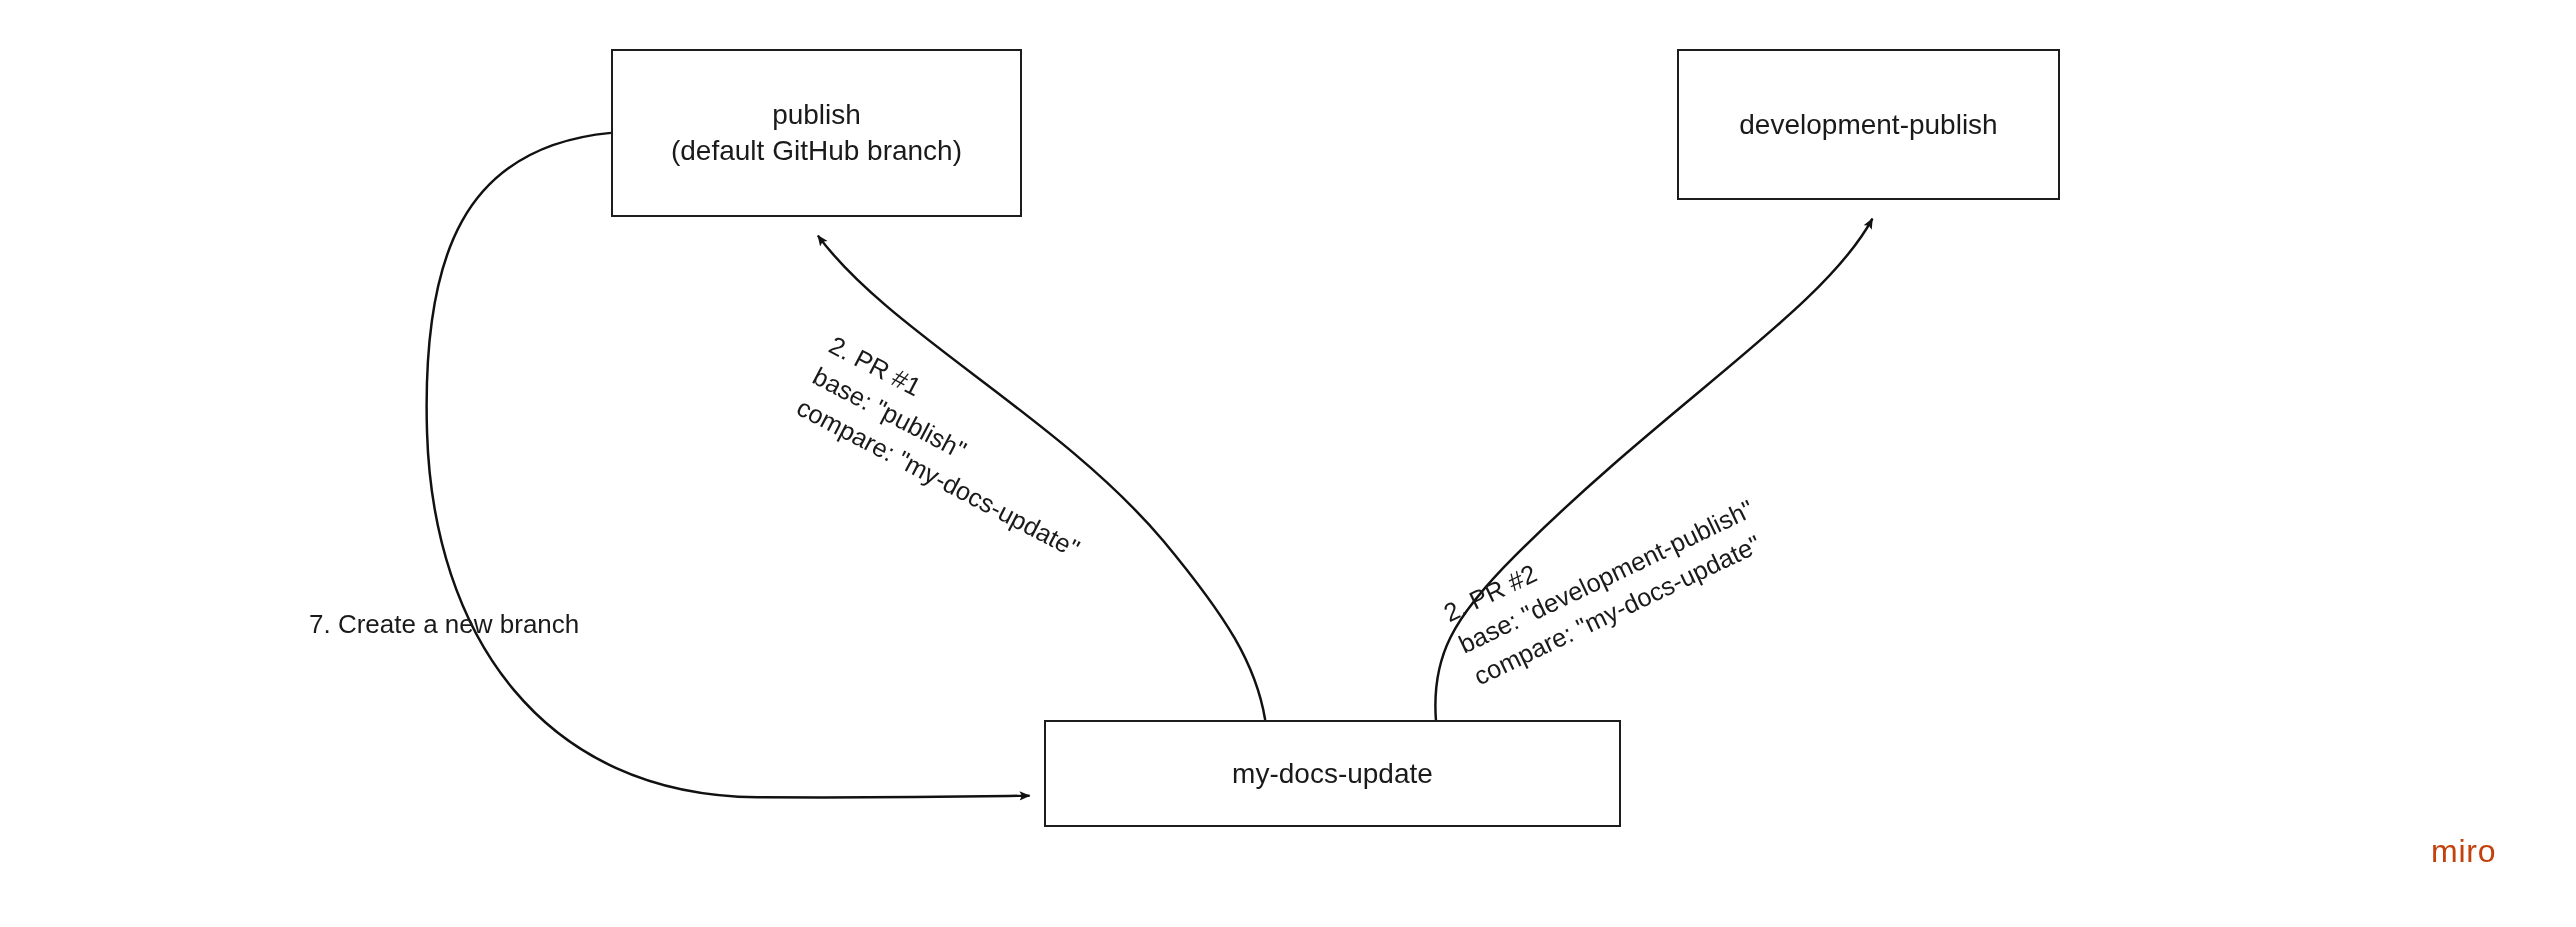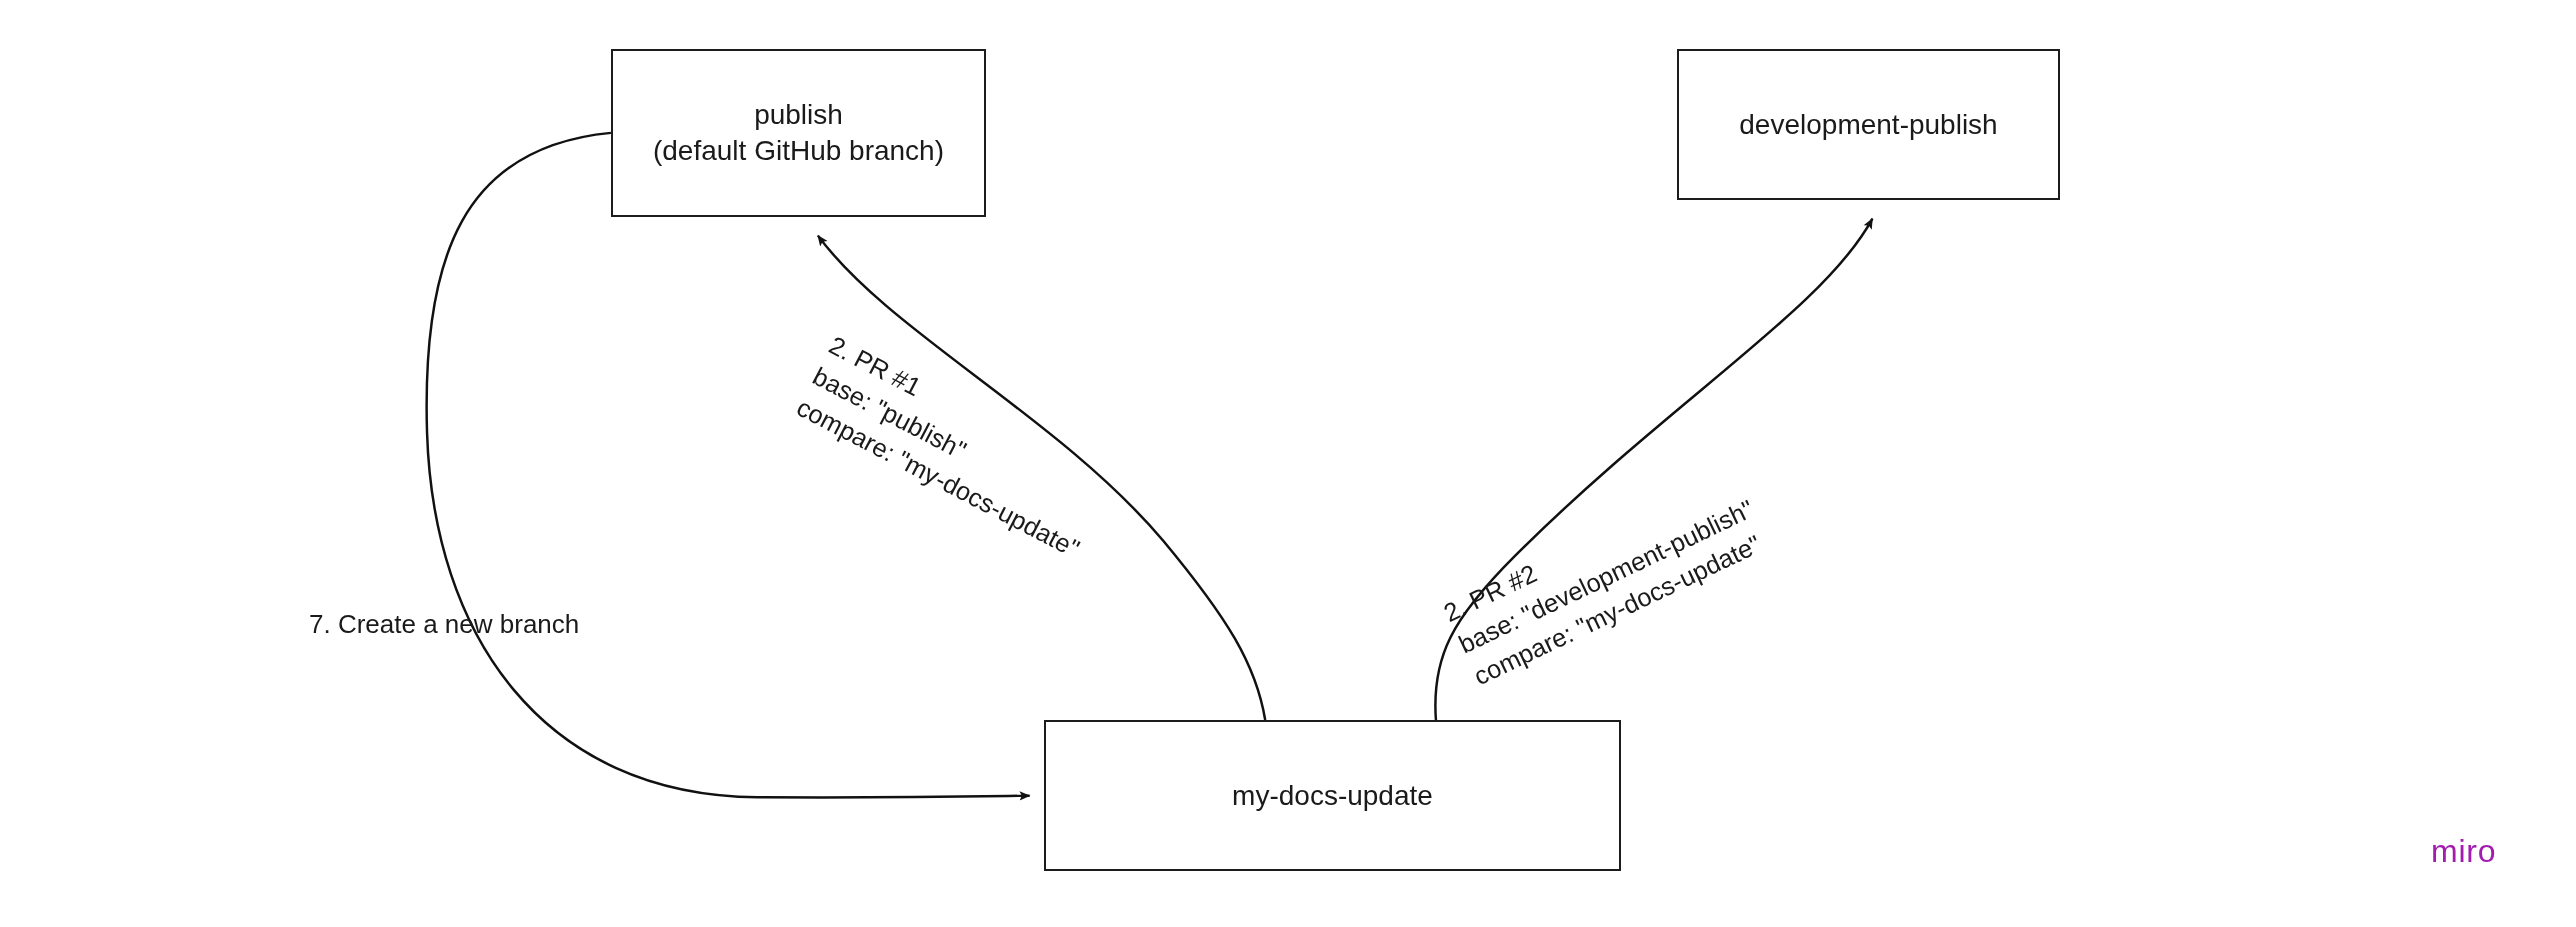--- a/index.html
+++ b/index.html
@@ -34,35 +34,35 @@
     text-align: center;
     color: #1a1a1a;
     font-size: 28px;
     line-height: 1.28;
     font-family: "Liberation Sans", sans-serif;
     white-space: pre-line;
   }
   #node-publish {
     left: 611px;
     top: 49px;
-    width: 375px;
+    width: 411px;
     height: 168px;
   }
   #node-development-publish {
     left: 1677px;
     top: 49px;
     width: 383px;
     height: 151px;
     text-align: center;
   }
   #node-my-docs-update {
     left: 1044px;
     top: 720px;
     width: 577px;
-    height: 151px;
+    height: 107px;
   }
   .edge-label {
     position: absolute;
     color: #1a1a1a;
     font-size: 25.5px;
     line-height: 1.38;
     font-family: "Liberation Sans", sans-serif;
     white-space: pre-line;
     background: transparent;
   }
@@ -83,21 +83,21 @@
     top: 599px;
     transform: rotate(-25.5deg);
     transform-origin: 0 0;
   }
   #miro-watermark {
     position: absolute;
     left: 2431px;
     top: 833px;
     font-size: 32px;
     letter-spacing: 0.8px;
-    color: #a21caf;
+    color: #c2410c;
     font-family: "Liberation Sans", sans-serif;
     user-select: none;
   }
 </style>
 </head>
 <body>
 
 <div id="canvas">
 
   <svg id="edges" viewBox="0 0 3333 1200" width="2576" height="927" aria-hidden="true">

